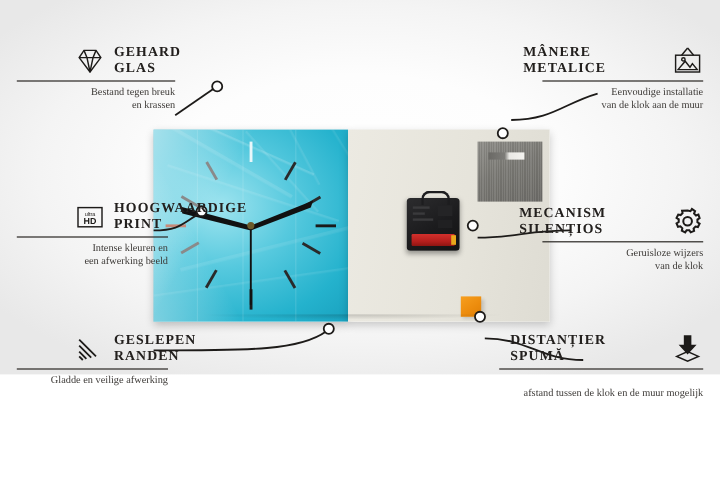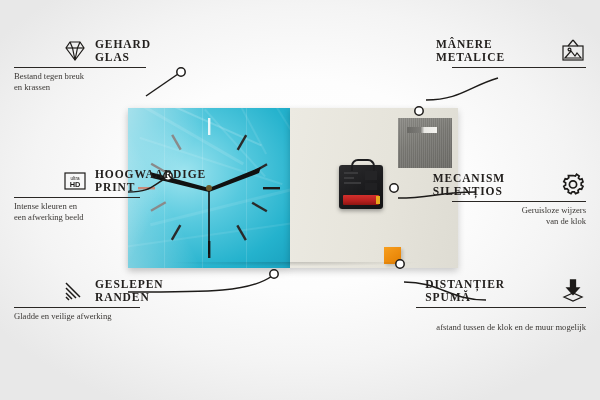--- a/index.html
+++ b/index.html
@@ -2,21 +2,21 @@
 <html><head>
 <meta charset="utf-8">
 <style>
   html,body{margin:0;padding:0;}
   body{
     width:600px;height:400px;overflow:hidden;
     font-family:"Liberation Serif",serif;
     background:#ffffff;
   }
   #stage{
-    position:relative;width:600px;height:400px;
+    position:relative;width:600px;height:312px;
     background:
       radial-gradient(ellipse 62% 62% at 50% 46%, #ffffff 0%, #fdfdfd 42%, #f4f4f4 72%, #e8e8e8 100%);
   }
 
   
   .callout{position:absolute;}
   .cal-head{display:flex;align-items:center;gap:7px;}
   .cal-left .cal-head{justify-content:flex-start;}
   .cal-right .cal-head{justify-content:flex-end;}
   .cal-title{
@@ -24,21 +24,21 @@
     color:#23201e;line-height:13px;text-transform:uppercase;
     font-family:"Liberation Serif",serif;
   }
   .cal-left .cal-title{text-align:left;}
   .cal-right .cal-title{text-align:left;}
   .cal-rule{height:1px;background:#2a2724;margin-top:3px;}
   .cal-sub{
     font-size:8.6px;color:#3b3835;line-height:11.4px;
     margin-top:3px;font-family:"Liberation Serif",serif;
   }
-  .cal-left .cal-sub{text-align:left;}
+  .cal-left .cal-sub{text-align:right;}
   .cal-right .cal-sub{text-align:right;}
   .ico{width:26px;height:26px;flex:0 0 26px;display:block;margin-left:48px;}
   .ico svg{display:block;width:26px;height:26px;}
 
   
   #wires{position:absolute;left:0;top:0;width:600px;height:400px;pointer-events:none;}
 
   
   #clock{
     position:absolute;left:128px;top:108px;width:162px;height:160px;
@@ -264,20 +264,24 @@
           <rect x="3" y="8" width="20" height="14"></rect>
           <path d="M13 2 L8 8"></path>
               <path d="M13 2 L18 8"></path>
           <path d="M5 20 L11 13 L15 18 L17 15 L21 20 Z"></path>
           <circle cx="9.5" cy="11.5" r="1.4"></circle>
         </g>
           </svg>
       </span>
     </div>
     <div class="cal-rule"></div>
+    <div class="cal-sub">
+      <span>Eenvoudige installatie</span><br>
+      <span>van de klok aan de muur</span>
+    </div>
   </div>
 
   <div class="callout cal-right" style="left:452px;top:172px;width:134px;">
     <div class="cal-head">
       <span class="cal-title">
         <span>MECANISM</span><br>
         <span>SILENȚIOS</span>
       </span>
       <span class="ico">
         <svg viewBox="0 0 26 26">

